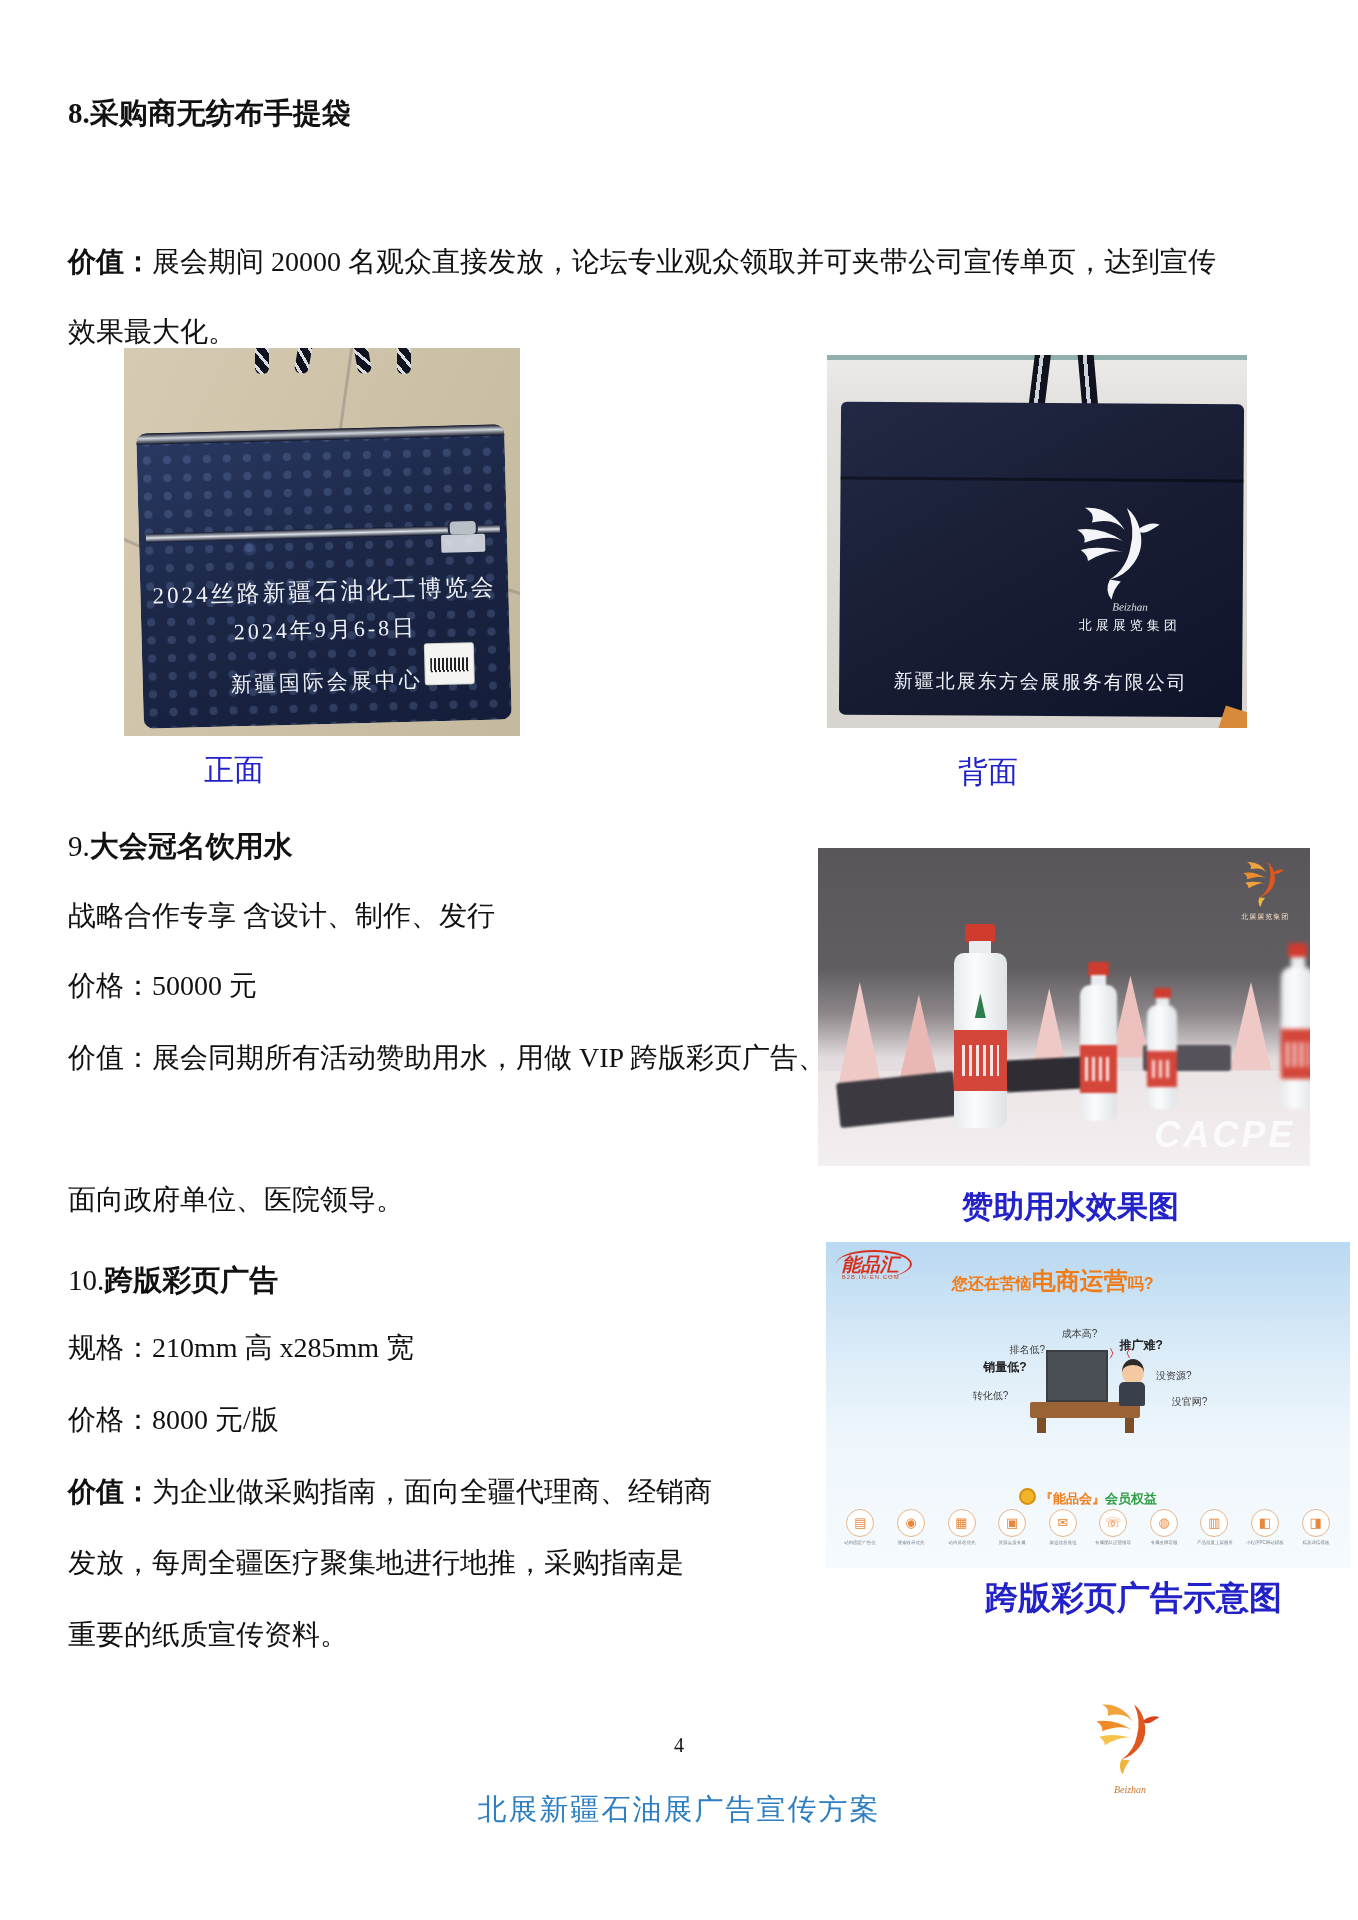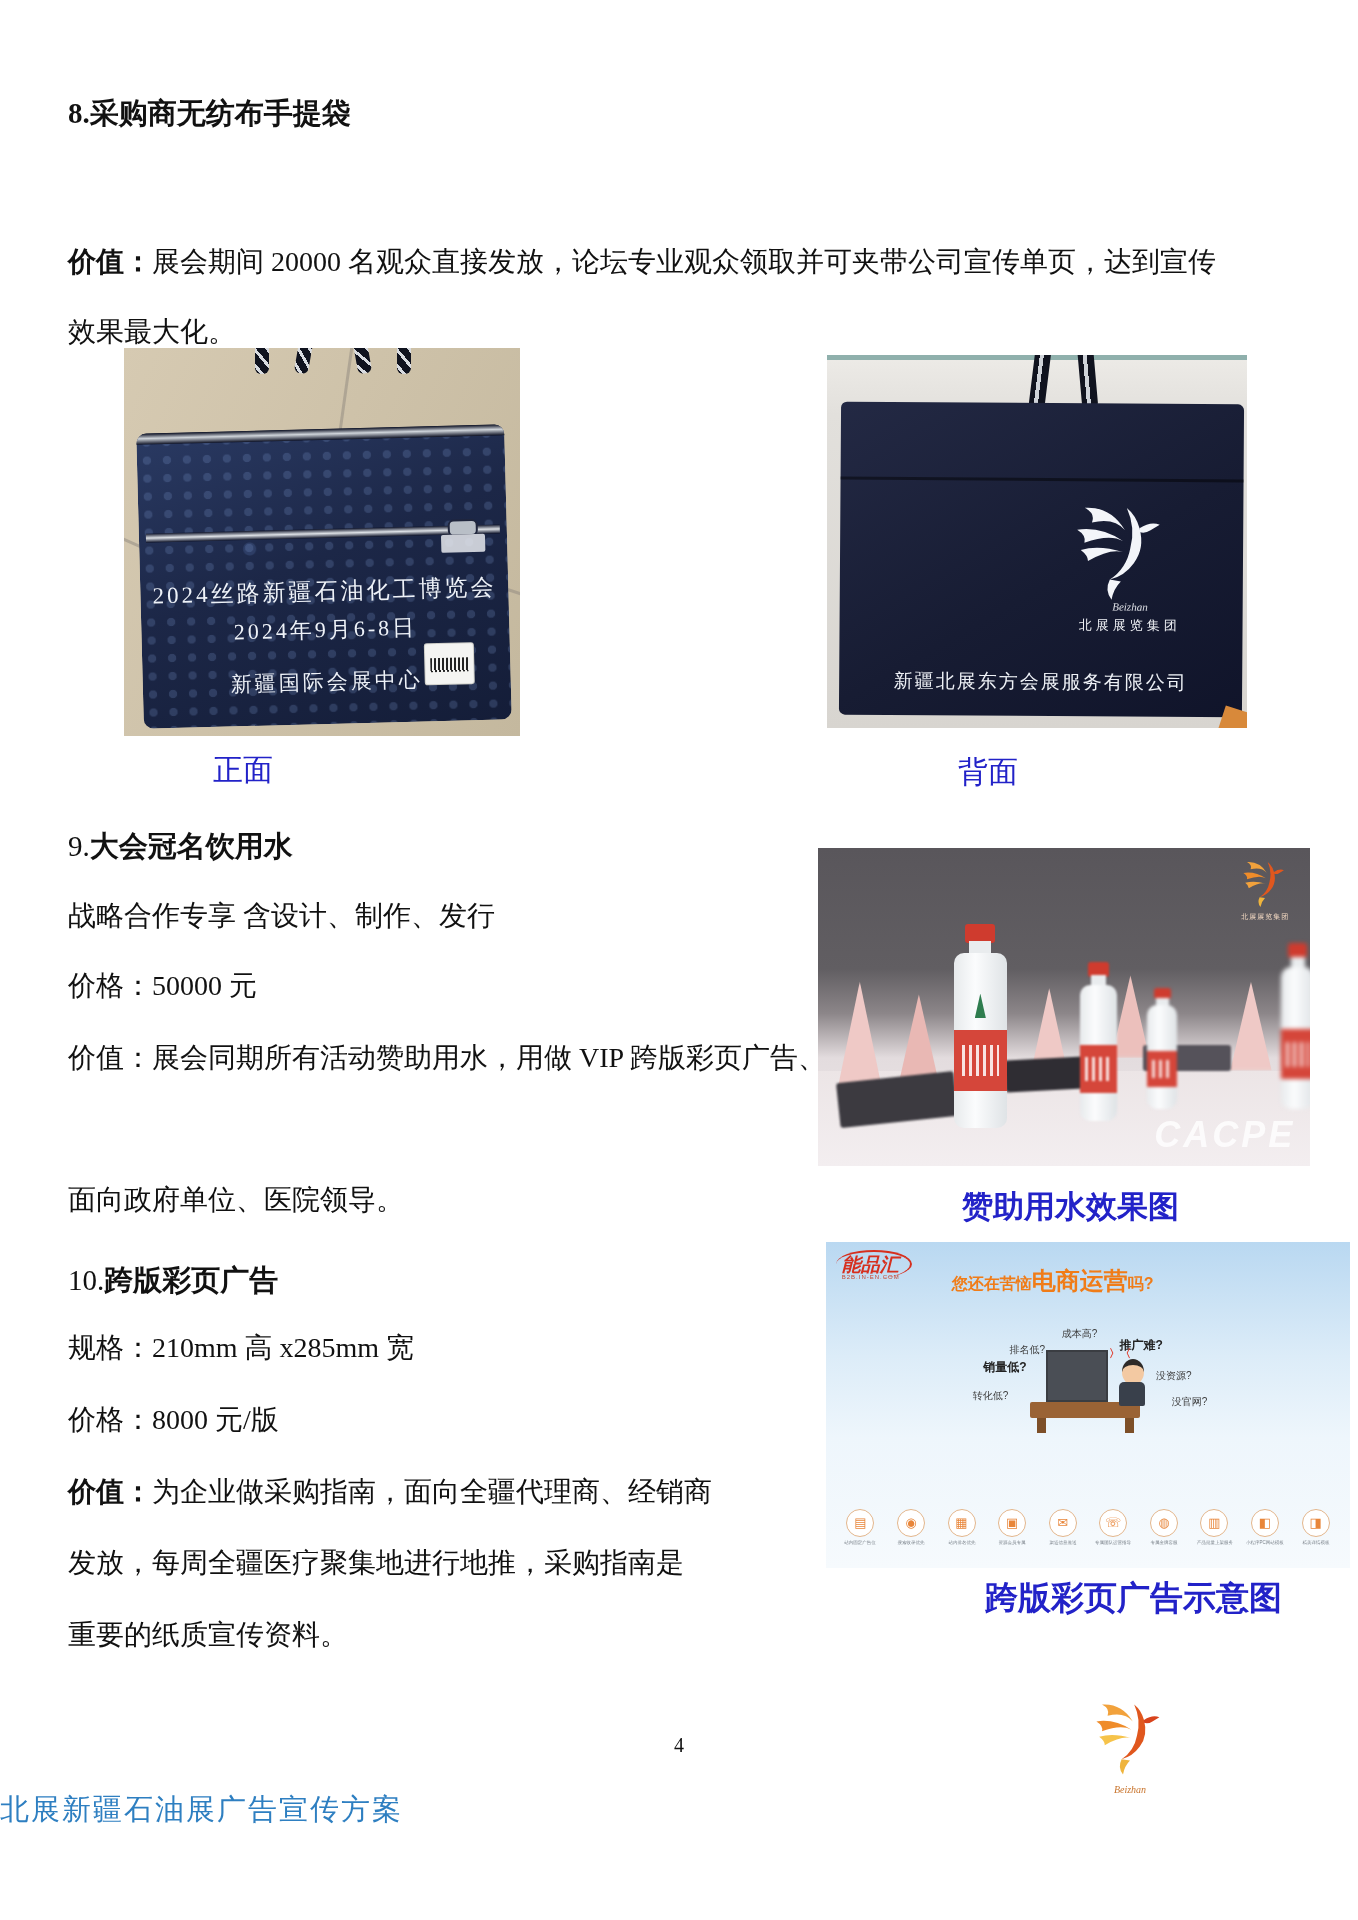--- a/index.html
+++ b/index.html
@@ -122,21 +122,21 @@
   .icon{width:9.5%;text-align:center;}
   .icon .c{width:26px;height:26px;margin:0 auto;border:1px solid #e3b68c;border-radius:50%;background:#fff;
     color:#e8863a;font-size:13px;line-height:26px;}
   .icon .l{font-size:5px;color:#7a828a;margin-top:2px;white-space:nowrap;transform:scale(.9);}
   .greenbar{position:absolute;left:0;bottom:0;width:100%;height:11.5%;background:#3fa24d;color:#eef7ee;font-size:9.5px;}
   .greenbar .lft{position:absolute;left:4%;top:32%;}
   .greenbar .rgt{position:absolute;right:3%;top:32%;}
 
   
   .pagenum{position:absolute;left:0;width:1358px;text-align:center;font-size:20px;}
-  .foot-title{position:absolute;left:0;width:1358px;text-align:left;font-size:29px;color:#2e7fc1;letter-spacing:2px;}
+  .foot-title{position:absolute;left:0;width:1358px;text-align:center;font-size:29px;color:#2e7fc1;letter-spacing:2px;}
   .foot-logo{position:absolute;left:1082px;top:1688px;width:96px;text-align:center;}
   .foot-logo .scr{font-style:italic;font-size:10px;color:#c9742c;}
 </style>
 </head>
 <body>
 
 <div id="canvas">
 
   <div class="docline heading s8" style="top:95px"><span class="hnum">8.</span><span>采购商无纺布手提袋</span></div>
 
@@ -181,21 +181,21 @@
         <path d="M80 40 Q92 32 102 36 L92 42 Q86 46 80 44Z" fill="#f3f5f9"></path>
         <path d="M48 96 Q42 108 50 118 Q52 106 60 98Z" fill="#f3f5f9"></path>
       </svg>
       <div class="bagB-script" style="top:63%">Beizhan</div>
       <div class="bagB-brand" style="top:68%">北展展览集团</div>
       <div class="bagB-company" style="top:85%">新疆北展东方会展服务有限公司</div>
     </div>
     <div class="cornerOrange"></div>
   </div>
 
-  <div class="blue-cap" style="left:213px;top:750px">正面</div>
+  <div class="blue-cap" style="left:204px;top:750px">正面</div>
   <div class="blue-cap" style="left:958px;top:752px">背面</div>
 
   <div class="docline heading" style="top:828px"><span class="hnum">9.</span><span>大会冠名饮用水</span></div>
 
   <div class="docline" style="top:898px">战略合作专享 含设计、制作、发行</div>
   <div class="docline" style="top:968px">价格：50000 元</div>
   <div class="docline" style="top:1040px">价值：展会同期所有活动赞助用水，用做 VIP 跨版彩页广告、</div>
   <div class="docline" style="top:1182px">面向政府单位、医院领导。</div>
 
   <div class="abs photo-water">
@@ -282,20 +282,23 @@
     <span class="q" style="left:63%;top:39%">没资源?</span>
     <span class="q" style="left:66%;top:47%">没官网?</span>
 
     <div class="monitor"></div>
     <div class="desk"></div>
     <div class="manhead"></div>
     <div class="manbody"></div>
     <div class="angry">〉〈</div>
 
 
+    <div class="member">
+      <span class="medal"></span><span class="npw">『能品会』</span><span>会员权益</span>
+    </div>
 
     <div class="icons">
       <div class="icon">
           <div class="c">▤</div>
           <div class="l">站内固定广告位</div>
         </div>
       <div class="icon">
           <div class="c">◉</div>
           <div class="l">搜索收录优先</div>
         </div>

